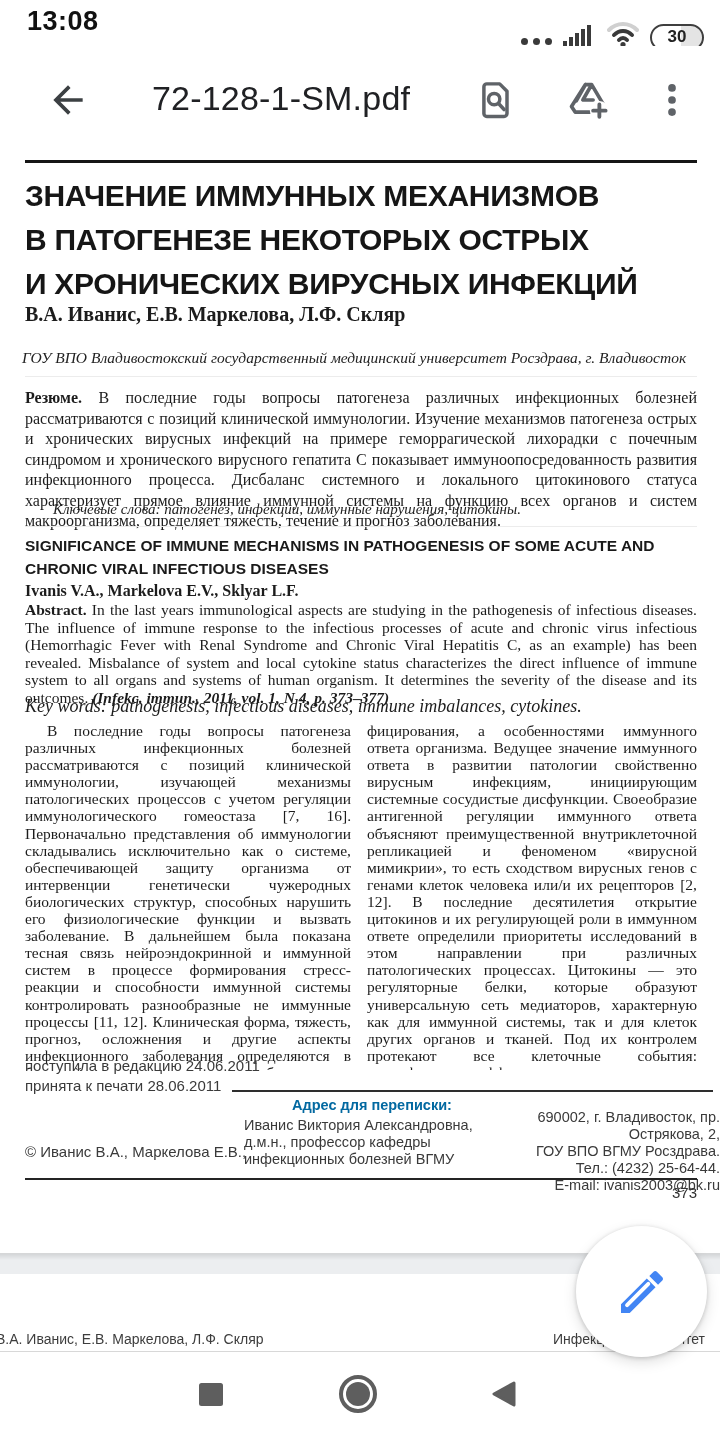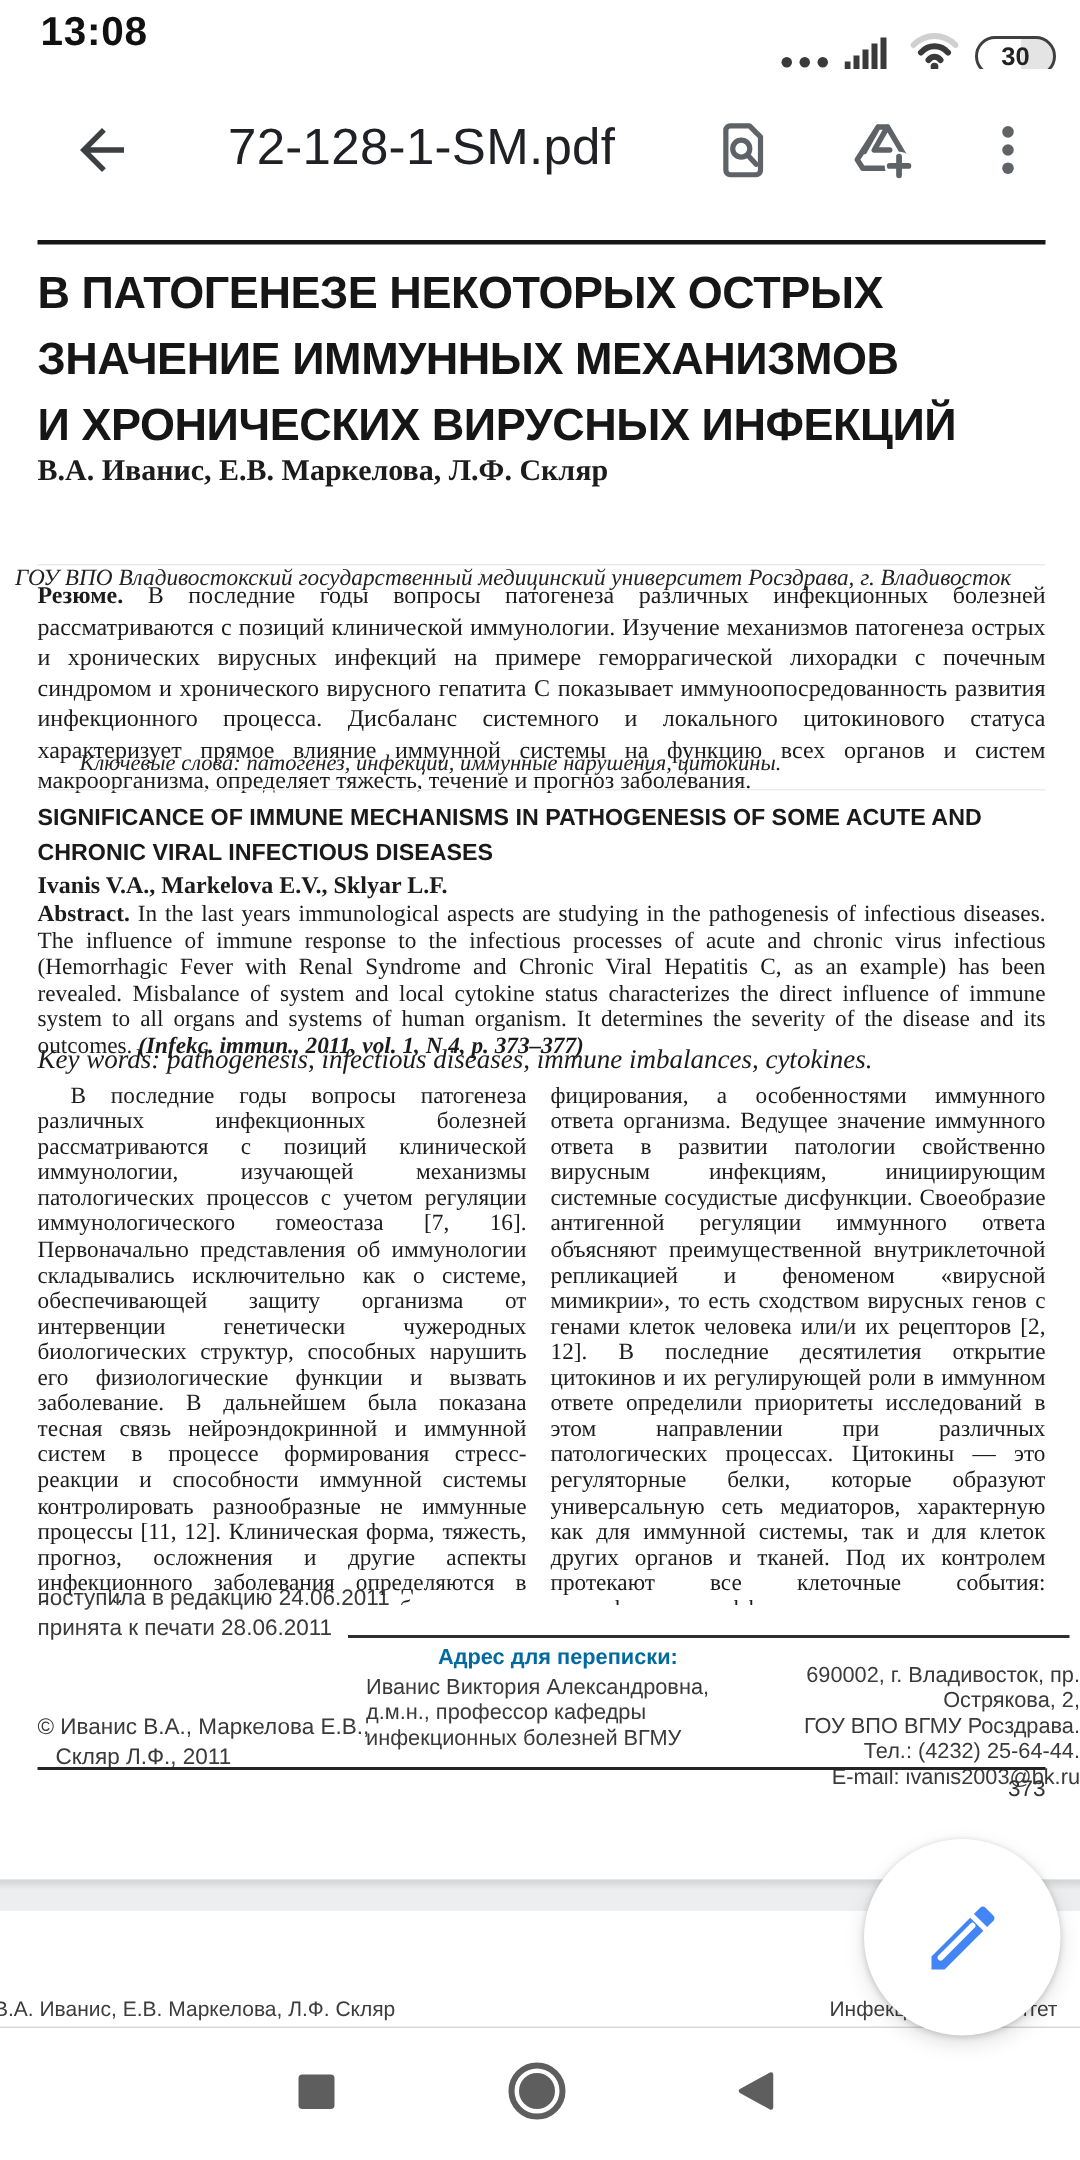--- a/index.html
+++ b/index.html
@@ -27,21 +27,21 @@
   .ab-title { left:152px; top:33px; font-size:34px; color:#202124; letter-spacing:.2px; }
   .ab-ic { top:32px; width:44px; height:44px; }
 
   
   #page1 { top:152px; left:0; width:720px; height:1101px; background:#fff; color:#1c1c1c; }
   .serif { font-family:"Liberation Serif", serif; }
   .rule-top { top:8px; left:25px; width:672px; height:3px; background:#151515; }
   .doc-title { top:22px; left:25px; width:685px; font-weight:700; font-size:30px; line-height:44px;
                letter-spacing:-.3px; color:#161616; }
   .doc-authors { top:151px; left:25px; font-weight:700; font-size:20px; }
-  .doc-affil { top:197px; left:10px; font-style:italic; font-size:15.5px; color:#222;margin-top:28px; }
+  .doc-affil { top:197px; left:22px; font-style:italic; font-size:15.5px; color:#222; }
   .hairline { left:25px; width:672px; height:1px; background:#ececec; }
   .resume { top:236px; left:25px; width:672px; font-size:16px; line-height:20.5px; text-align:justify; }
   .kw-ru { top:349px; left:25px; font-style:italic; font-size:15px; color:#222;margin-left:28px; }
   .en-title { top:382px; left:25px; width:680px; font-weight:700; font-size:15.5px; line-height:23px; color:#1a1a1a; }
   .en-authors { top:430px; left:25px; font-weight:700; font-size:16px; }
   .abstract { top:449px; left:25px; width:672px; font-size:15.5px; line-height:17.6px; text-align:justify; }
   .cit { font-weight:700; font-style:italic; }
   .kw-en { top:544px; left:25px; font-style:italic; font-size:18px; }
   .cols { top:570px; left:25px; width:672px; display:flex; gap:16px; }
   .col { font-size:15.5px; line-height:17.1px; text-align:justify; height:348px; overflow:hidden; }
@@ -146,22 +146,22 @@
           <circle cx="12" cy="12" r="2.1"></circle>
           <circle cx="12" cy="18.6" r="2.1"></circle>
       </svg>
     </div>
   </div>
 
   <div id="page1" class="abs serif">
     <div class="abs rule-top"></div>
 
     <div class="abs doc-title" style="font-family:'Liberation Sans',sans-serif;">
+      <div>ЗНАЧЕНИЕ ИММУННЫХ МЕХАНИЗМОВ</div>
       <div>В ПАТОГЕНЕЗЕ НЕКОТОРЫХ ОСТРЫХ</div>
-      <div>ЗНАЧЕНИЕ ИММУННЫХ МЕХАНИЗМОВ</div>
       <div>И ХРОНИЧЕСКИХ ВИРУСНЫХ ИНФЕКЦИЙ</div>
     </div>
 
     <div class="abs doc-authors">В.А. Иванис, Е.В. Маркелова, Л.Ф. Скляр</div>
     <div class="abs doc-affil">ГОУ ВПО Владивостокский государственный медицинский университет Росздрава, г. Владивосток</div>
     <div class="abs hairline" style="top:224px;"></div>
 
     <p class="abs resume"><b>Резюме.</b> <span>В последние годы вопросы патогенеза различных инфекционных болезней рассматриваются с позиций клинической иммунологии. Изучение механизмов патогенеза острых и хронических вирусных инфекций на примере геморрагической лихорадки с почечным синдромом и хронического вирусного гепатита С показывает иммуноопосредованность развития инфекционного процесса. Дисбаланс системного и локального цитокинового статуса характеризует прямое влияние иммунной системы на функцию всех органов и систем макроорганизма, определяет тяжесть, течение и прогноз заболевания.</span></p>
 
     <div class="abs kw-ru">Ключевые слова: патогенез, инфекции, иммунные нарушения, цитокины.</div>
@@ -179,21 +179,20 @@
       <div class="col col-r">фицирования, а особенностями иммунного ответа организма. Ведущее значение иммунного ответа в развитии патологии свойственно вирусным инфекциям, инициирующим системные сосудистые дисфункции. Своеобразие антигенной регуляции иммунного ответа объясняют преимущественной внутриклеточной репликацией и феноменом «вирусной мимикрии», то есть сходством вирусных генов с генами клеток человека или/и их рецепторов [2, 12]. В последние десятилетия открытие цитокинов и их регулирующей роли в иммунном ответе определили приоритеты исследований в этом направлении при различных патологических процессах. Цитокины — это регуляторные белки, которые образуют универсальную сеть медиаторов, характерную как для иммунной системы, так и для клеток других органов и тканей. Под их контролем протекают все клеточные события: пролиферация, дифференцировка, апоптоз,</div>
     </div>
 
     <div class="abs corr-rule"></div>
     <div class="abs f-left" style="font-family:'Liberation Sans',sans-serif;">
       <div>поступила в редакцию 24.06.2011</div>
       <div>принята к печати 28.06.2011</div>
     </div>
     <div class="abs f-copy" style="font-family:'Liberation Sans',sans-serif;">
       <div>© Иванис В.А., Маркелова Е.В.,</div>
-      <div class="ind">Скляр Л.Ф., 2011</div>
     </div>
     <div class="abs f-mid" style="font-family:'Liberation Sans',sans-serif;">
       <b>Адрес для переписки:</b>
       <div>Иванис Виктория Александровна,</div>
       <div>д.м.н., профессор кафедры</div>
       <div>инфекционных болезней ВГМУ</div>
     </div>
     <div class="abs f-right" style="font-family:'Liberation Sans',sans-serif;text-align:right;">
       <div>690002, г. Владивосток, пр. Острякова, 2,</div>
       <div>ГОУ ВПО ВГМУ Росздрава.</div>

